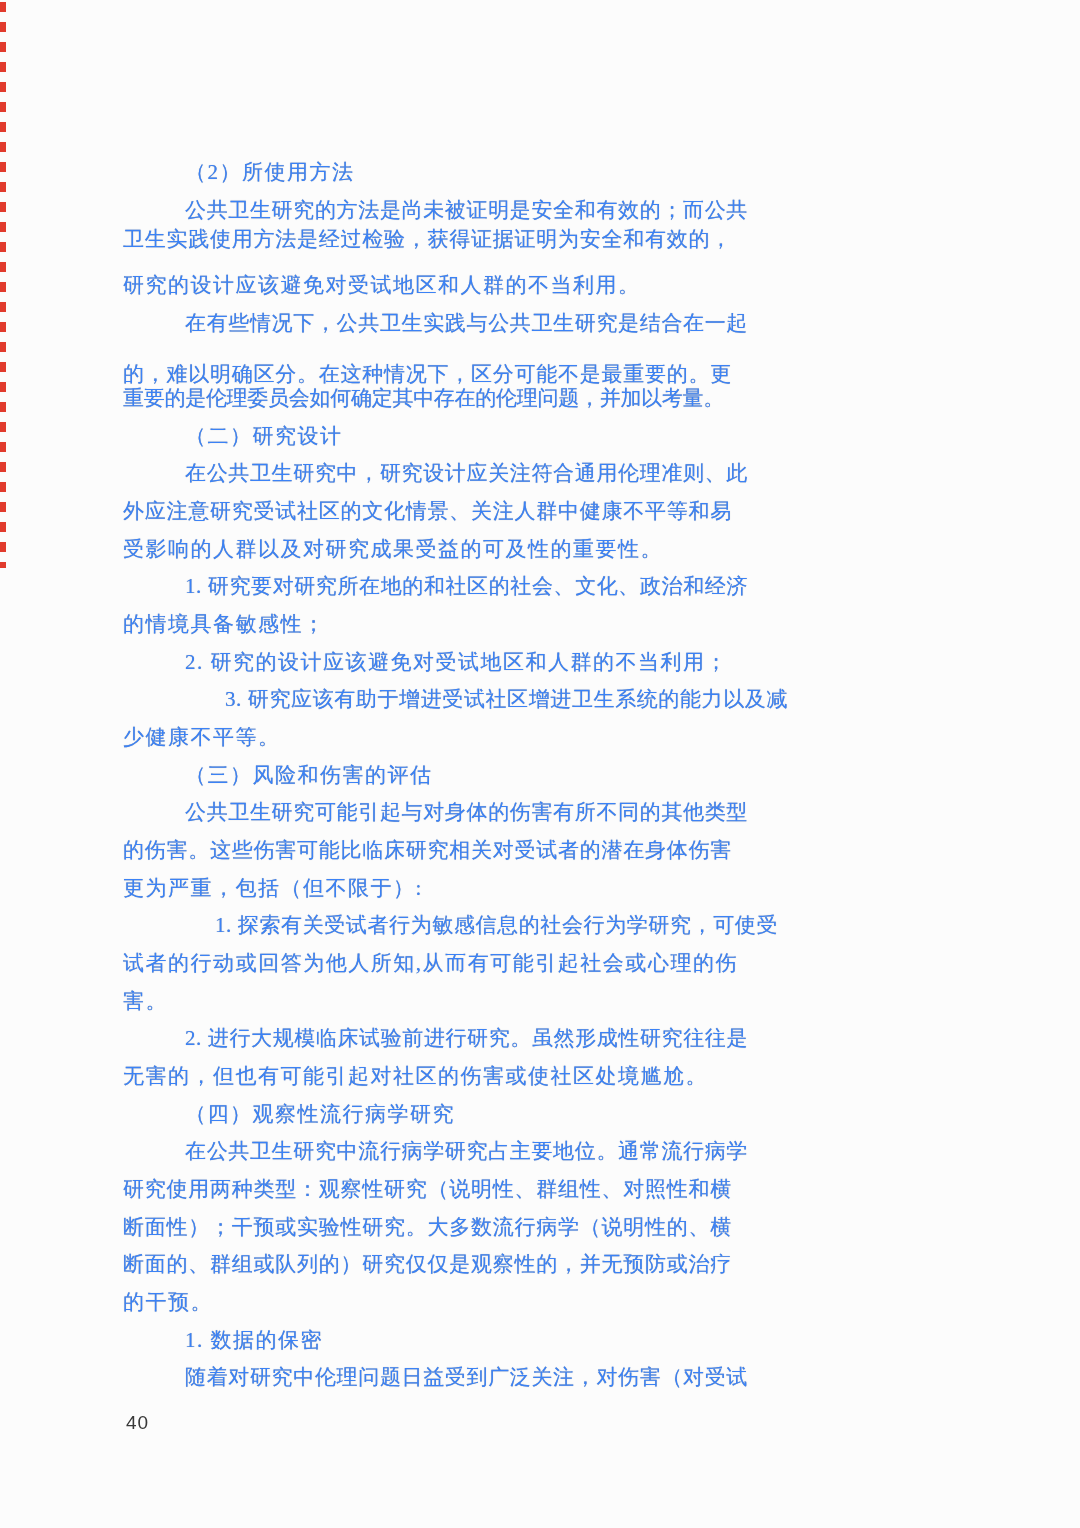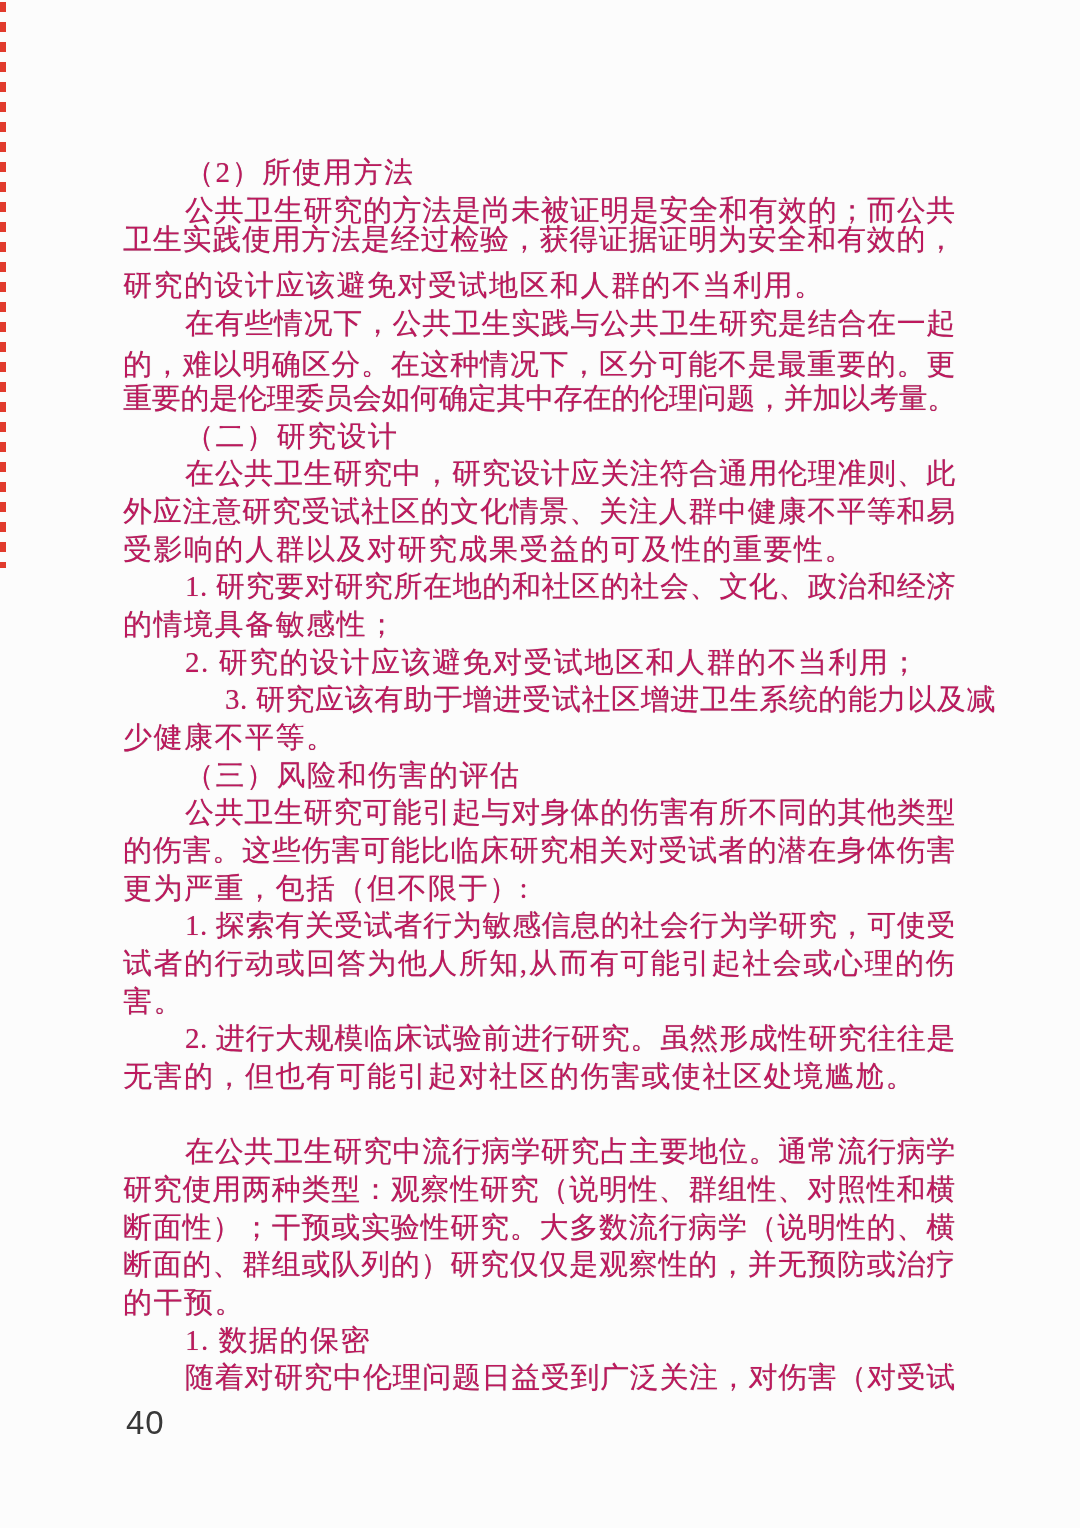--- a/index.html
+++ b/index.html
@@ -23,73 +23,74 @@
       to bottom,
       #e13b2d 0px, #e13b2d 10px,
       transparent 10px, transparent 20px);
   }
   .line{
     position:absolute;
     left:123px;
     width:833px;
     height:38px;
     line-height:38px;
-    font-size:29px;
+    font-size:21px;
     letter-spacing:1.5px;
-    color:#be185d;
+    color:#3b82f6;
     white-space:nowrap;
     text-shadow:0 0 0.7px rgba(70,70,70,0.55);
   }
   .line.indent{
     left:185px;
     width:771px;
   }
   .line > span{display:inline-block;}
   .page-number{
     position:absolute;
     left:126px;top:1410px;
     font-family:"Liberation Sans","DejaVu Sans",sans-serif;
-    font-size:33px;
+    font-size:19px;
     line-height:26px;
     color:#383838;
     letter-spacing:1px;
   }
 </style>
 </head>
 <body>
 
 <div class="page">
 
   <div class="edge-marks"></div>
 
   <div class="line indent" style="top:153px"><span>（2）所使用方法</span></div>
   <div class="line indent full" style="top:191px"><span style="letter-spacing: 0.653846px;">公共卫生研究的方法是尚未被证明是安全和有效的；而公共</span></div>
   <div class="line full" style="top:220px"><span style="letter-spacing: 0.75px;">卫生实践使用方法是经过检验，获得证据证明为安全和有效的，</span></div>
   <div class="line" style="top:266px"><span>研究的设计应该避免对受试地区和人群的不当利用。</span></div>
   <div class="line indent full" style="top:304px"><span style="letter-spacing: 0.653846px;">在有些情况下，公共卫生实践与公共卫生研究是结合在一起</span></div>
-  <div class="line full" style="top:345px"><span style="letter-spacing: 0.75px;">的，难以明确区分。在这种情况下，区分可能不是最重要的。更</span></div>
+  <div class="line full" style="top:355px"><span style="letter-spacing: 0.75px;">的，难以明确区分。在这种情况下，区分可能不是最重要的。更</span></div>
   <div class="line full" style="top:379px"><span style="letter-spacing: -0.275862px;">重要的是伦理委员会如何确定其中存在的伦理问题，并加以考量。</span></div>
   <div class="line indent" style="top:417px"><span>（二）研究设计</span></div>
   <div class="line indent full" style="top:454px"><span style="letter-spacing: 0.653846px;">在公共卫生研究中，研究设计应关注符合通用伦理准则、此</span></div>
   <div class="line full" style="top:492px"><span style="letter-spacing: 0.75px;">外应注意研究受试社区的文化情景、关注人群中健康不平等和易</span></div>
   <div class="line" style="top:530px"><span>受影响的人群以及对研究成果受益的可及性的重要性。</span></div>
   <div class="line indent full" style="top:567px"><span style="letter-spacing: 0.607143px;">1. 研究要对研究所在地的和社区的社会、文化、政治和经济</span></div>
   <div class="line" style="top:605px"><span>的情境具备敏感性；</span></div>
   <div class="line indent" style="top:643px"><span>2. 研究的设计应该避免对受试地区和人群的不当利用；</span></div>
   <div class="line indent full" style="top:680px"><span style="letter-spacing: 0.607143px; margin-left: 40px;">3. 研究应该有助于增进受试社区增进卫生系统的能力以及减</span></div>
   <div class="line" style="top:718px"><span>少健康不平等。</span></div>
   <div class="line indent" style="top:756px"><span>（三）风险和伤害的评估</span></div>
   <div class="line full" style="top:831px"><span style="letter-spacing: 0.75px;">的伤害。这些伤害可能比临床研究相关对受试者的潜在身体伤害</span></div>
   <div class="line indent full" style="top:793px"><span style="letter-spacing: 0.653846px;">公共卫生研究可能引起与对身体的伤害有所不同的其他类型</span></div>
   <div class="line" style="top:869px"><span>更为严重，包括（但不限于）:</span></div>
-  <div class="line indent full" style="top:906px"><span style="letter-spacing: 0.607143px;">1. 探索有关受试者行为敏感信息的社会行为学研究，可使受</span></div>
+  <div class="line indent full" style="top:906px"><span style="letter-spacing: 0.607143px; margin-left: 30px;">1. 探索有关受试者行为敏感信息的社会行为学研究，可使受</span></div>
   <div class="line full" style="top:944px"><span style="letter-spacing: 1.52679px;">试者的行动或回答为他人所知,从而有可能引起社会或心理的伤</span></div>
   <div class="line" style="top:982px"><span>害。</span></div>
   <div class="line indent full" style="top:1019px"><span style="letter-spacing: 0.607143px;">2. 进行大规模临床试验前进行研究。虽然形成性研究往往是</span></div>
   <div class="line" style="top:1057px"><span>无害的，但也有可能引起对社区的伤害或使社区处境尴尬。</span></div>
+  <div class="line indent" style="top:1095px"><span>（四）观察性流行病学研究</span></div>
   <div class="line indent full" style="top:1132px"><span style="letter-spacing: 0.653846px; text-align: right;">在公共卫生研究中流行病学研究占主要地位。通常流行病学</span></div>
   <div class="line full" style="top:1170px"><span style="letter-spacing: 0.75px;">研究使用两种类型：观察性研究（说明性、群组性、对照性和横</span></div>
   <div class="line full" style="top:1208px"><span style="letter-spacing: 0.75px;">断面性）；干预或实验性研究。大多数流行病学（说明性的、横</span></div>
   <div class="line full" style="top:1245px"><span style="letter-spacing: 0.75px;">断面的、群组或队列的）研究仅仅是观察性的，并无预防或治疗</span></div>
   <div class="line" style="top:1283px"><span>的干预。</span></div>
   <div class="line indent" style="top:1321px"><span>1. 数据的保密</span></div>
   <div class="line indent full" style="top:1358px"><span style="letter-spacing: 0.653846px;">随着对研究中伦理问题日益受到广泛关注，对伤害（对受试</span></div>
 
   <div class="page-number">40</div>
 

